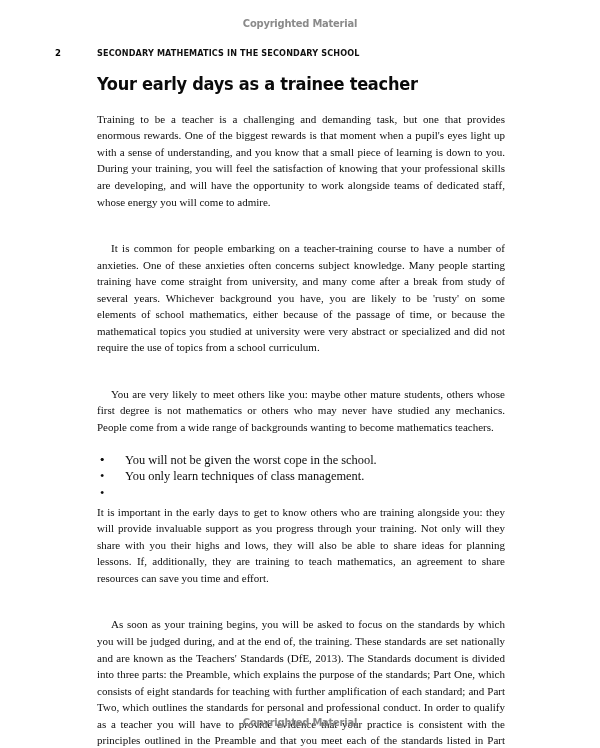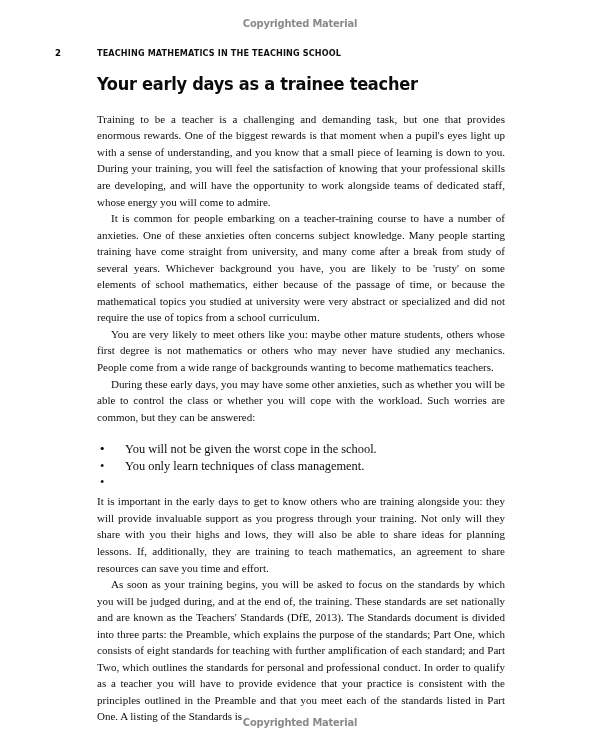--- a/index.html
+++ b/index.html
@@ -90,21 +90,21 @@
 
   p.body-para {
     margin: 0;
     font-size: 11px;
     line-height: 16.55px;
     text-align: justify;
     text-justify: inter-word;
     hyphens: none;
     color: #0d0d0d;
   }
-  p.body-para.indent { text-indent: 14px; }
+  p.body-para.indent { text-indent: 14px; margin-top: 30px; }
 
   
   ul.bullet-list {
     margin: 16px 0 19px 0;
     padding: 0;
     list-style: none;
   }
   ul.bullet-list li {
     position: relative;
     padding-left: 28px;
@@ -122,34 +122,33 @@
 </style>
 </head>
 <body>
 
 <div class="page">
 
   <div class="copyright-band copyright-top">Copyrighted Material</div>
 
   <div class="running-head">
     <span class="folio">2</span>
-    <span class="running-title">TEACHING MATHEMATICS IN THE TEACHING SCHOOL</span>
+    <span class="running-title">SECONDARY MATHEMATICS IN THE SECONDARY SCHOOL</span>
   </div>
 
   <div class="content">
 
     <h1 class="chapter-heading">Your early days as a trainee teacher</h1>
 
     <p class="body-para">Training to be a teacher is a challenging and demanding task, but one that provides enormous rewards. One of the biggest rewards is that moment when a pupil's eyes light up with a sense of understanding, and you know that a small piece of learning is down to you. During your training, you will feel the satisfaction of knowing that your professional skills are developing, and will have the opportunity to work alongside teams of dedicated staff, whose energy you will come to admire.</p>
 
     <p class="body-para indent">It is common for people embarking on a teacher-training course to have a number of anxieties. One of these anxieties often concerns subject knowledge. Many people starting training have come straight from university, and many come after a break from study of several years. Whichever background you have, you are likely to be 'rusty' on some elements of school mathematics, either because of the passage of time, or because the mathematical topics you studied at university were very abstract or specialized and did not require the use of topics from a school curriculum.</p>
 
     <p class="body-para indent">You are very likely to meet others like you: maybe other mature students, others whose first degree is not mathematics or others who may never have studied any mechanics. People come from a wide range of backgrounds wanting to become mathematics teachers.</p>
 
-    <p class="body-para indent">During these early days, you may have some other anxieties, such as whether you will be able to control the class or whether you will cope with the workload. Such worries are common, but they can be answered:</p>
 
     <ul class="bullet-list">
       <li>
         <span class="bullet-dot">•</span>
       </li>
       <li>
         <span class="bullet-dot">•</span>
         <span>You will not be given the worst cope in the school.</span>
       </li>
       <li>

